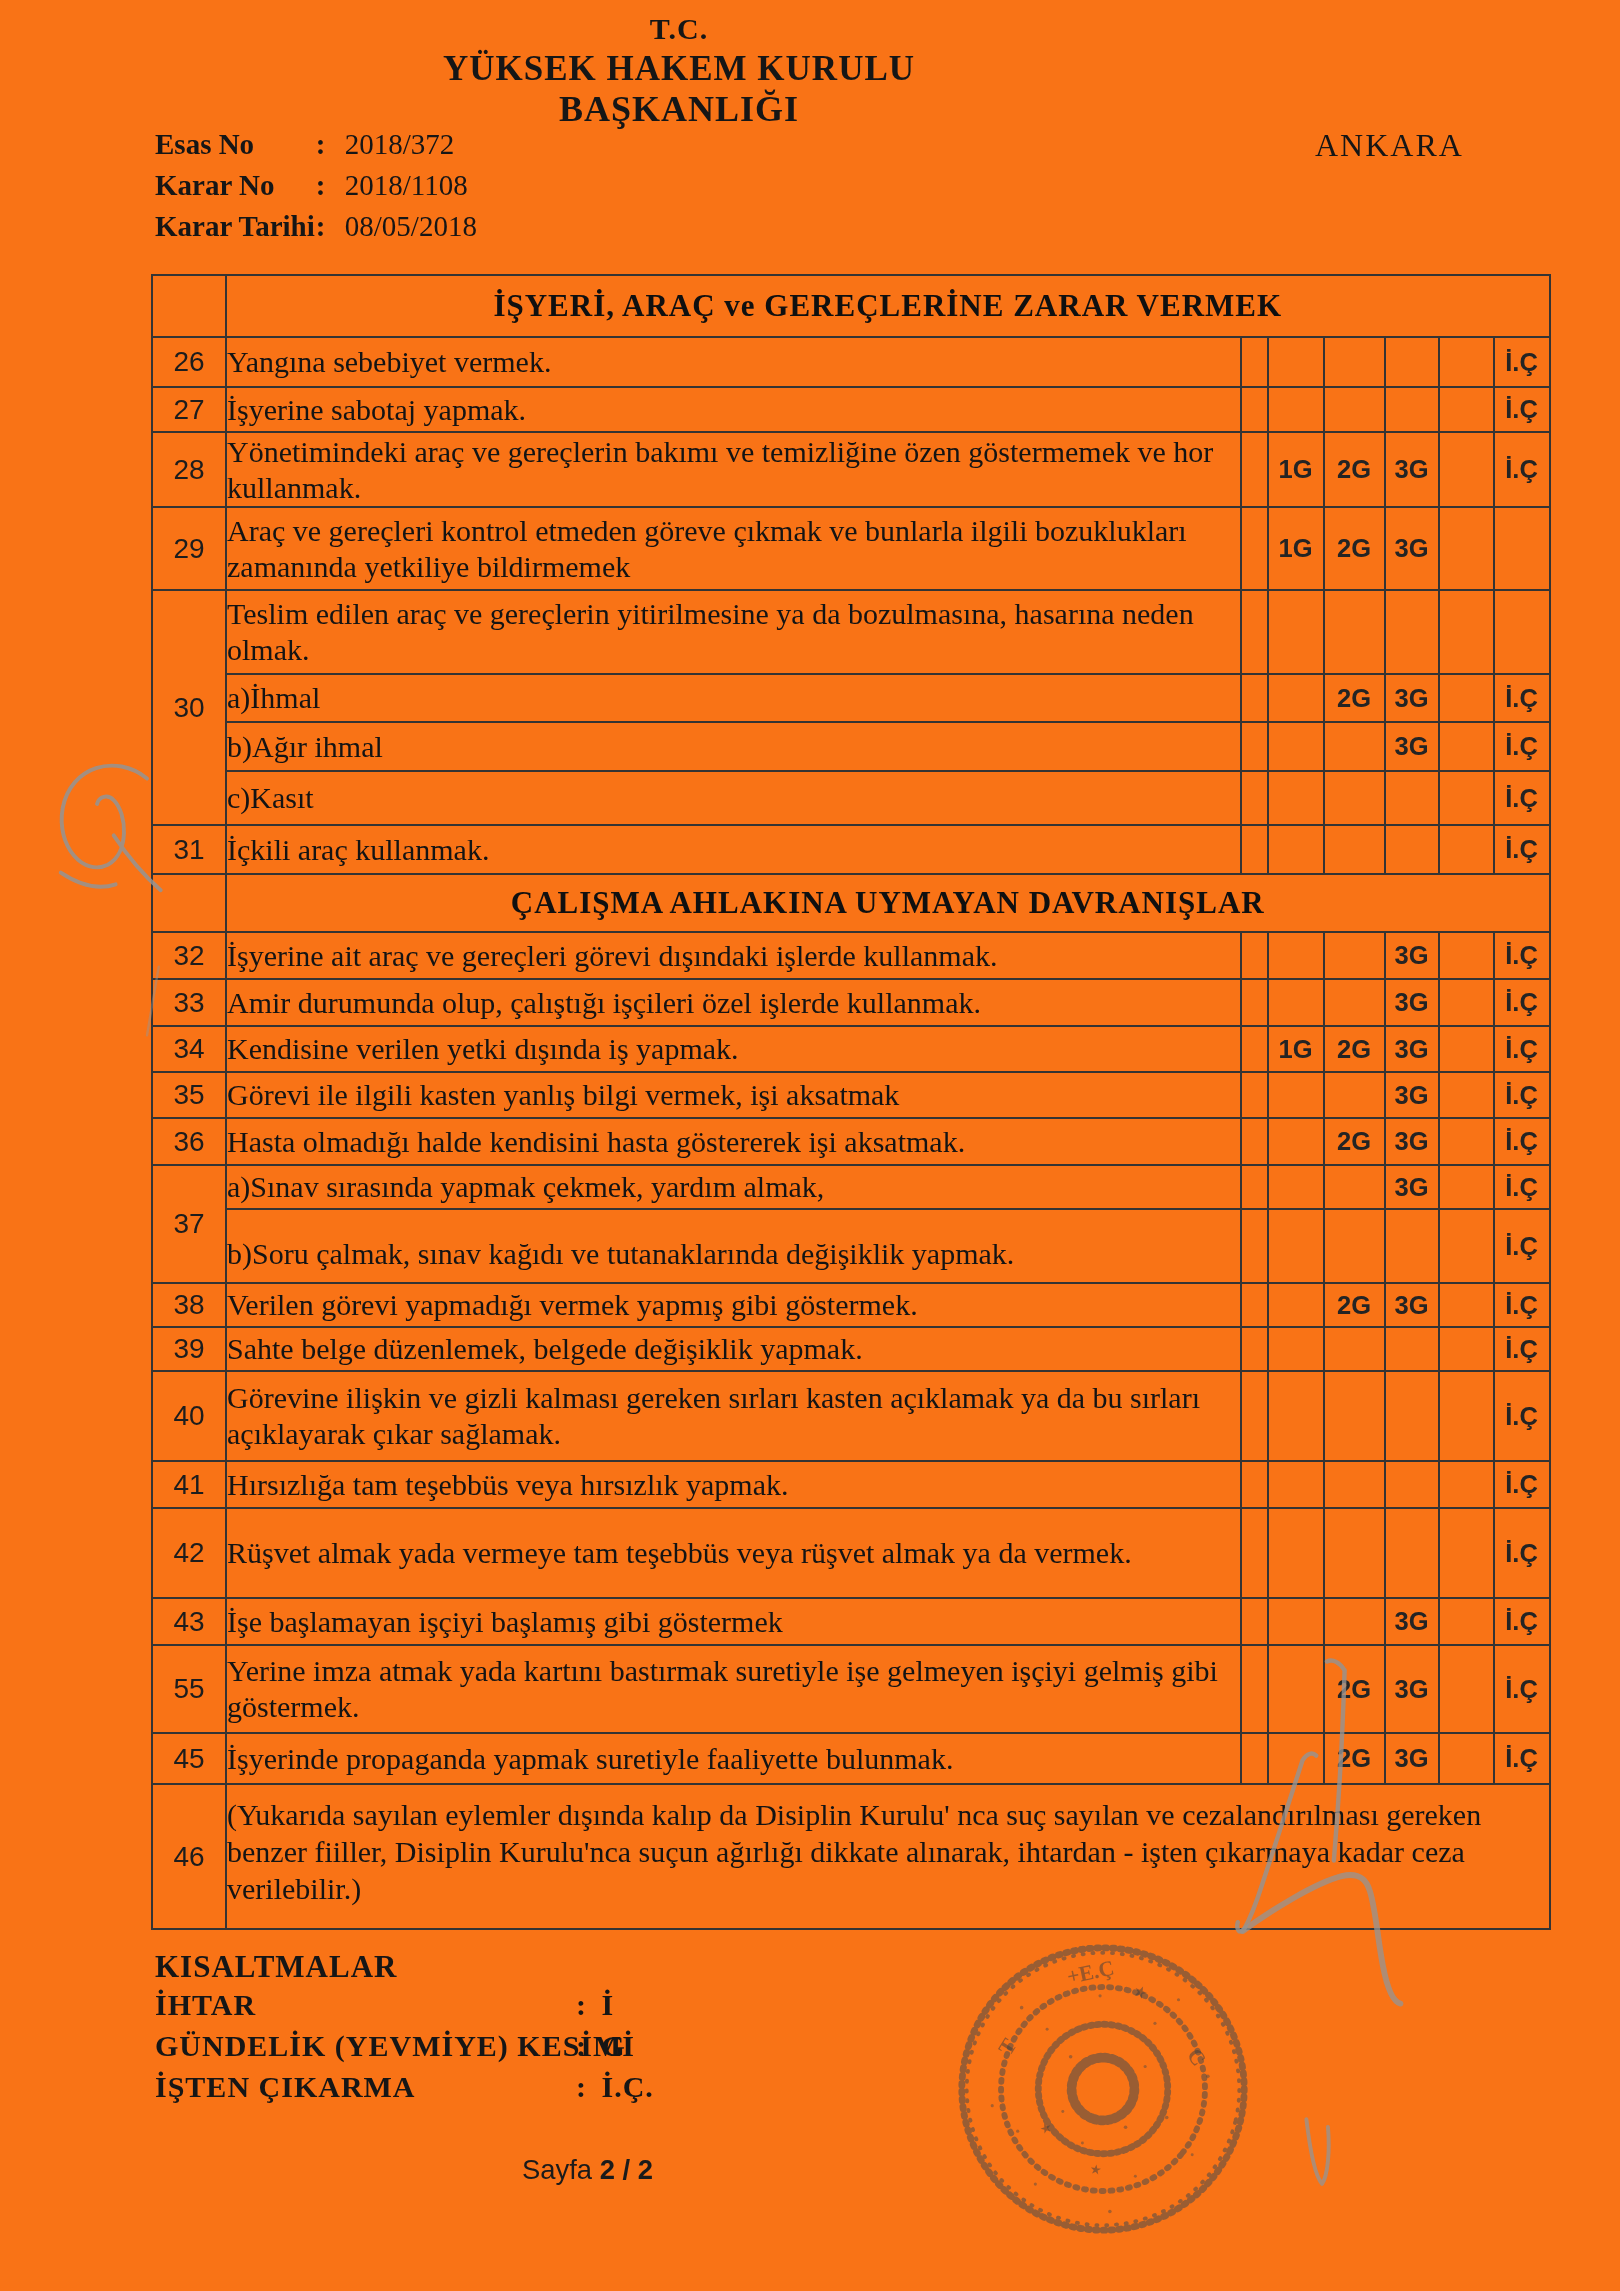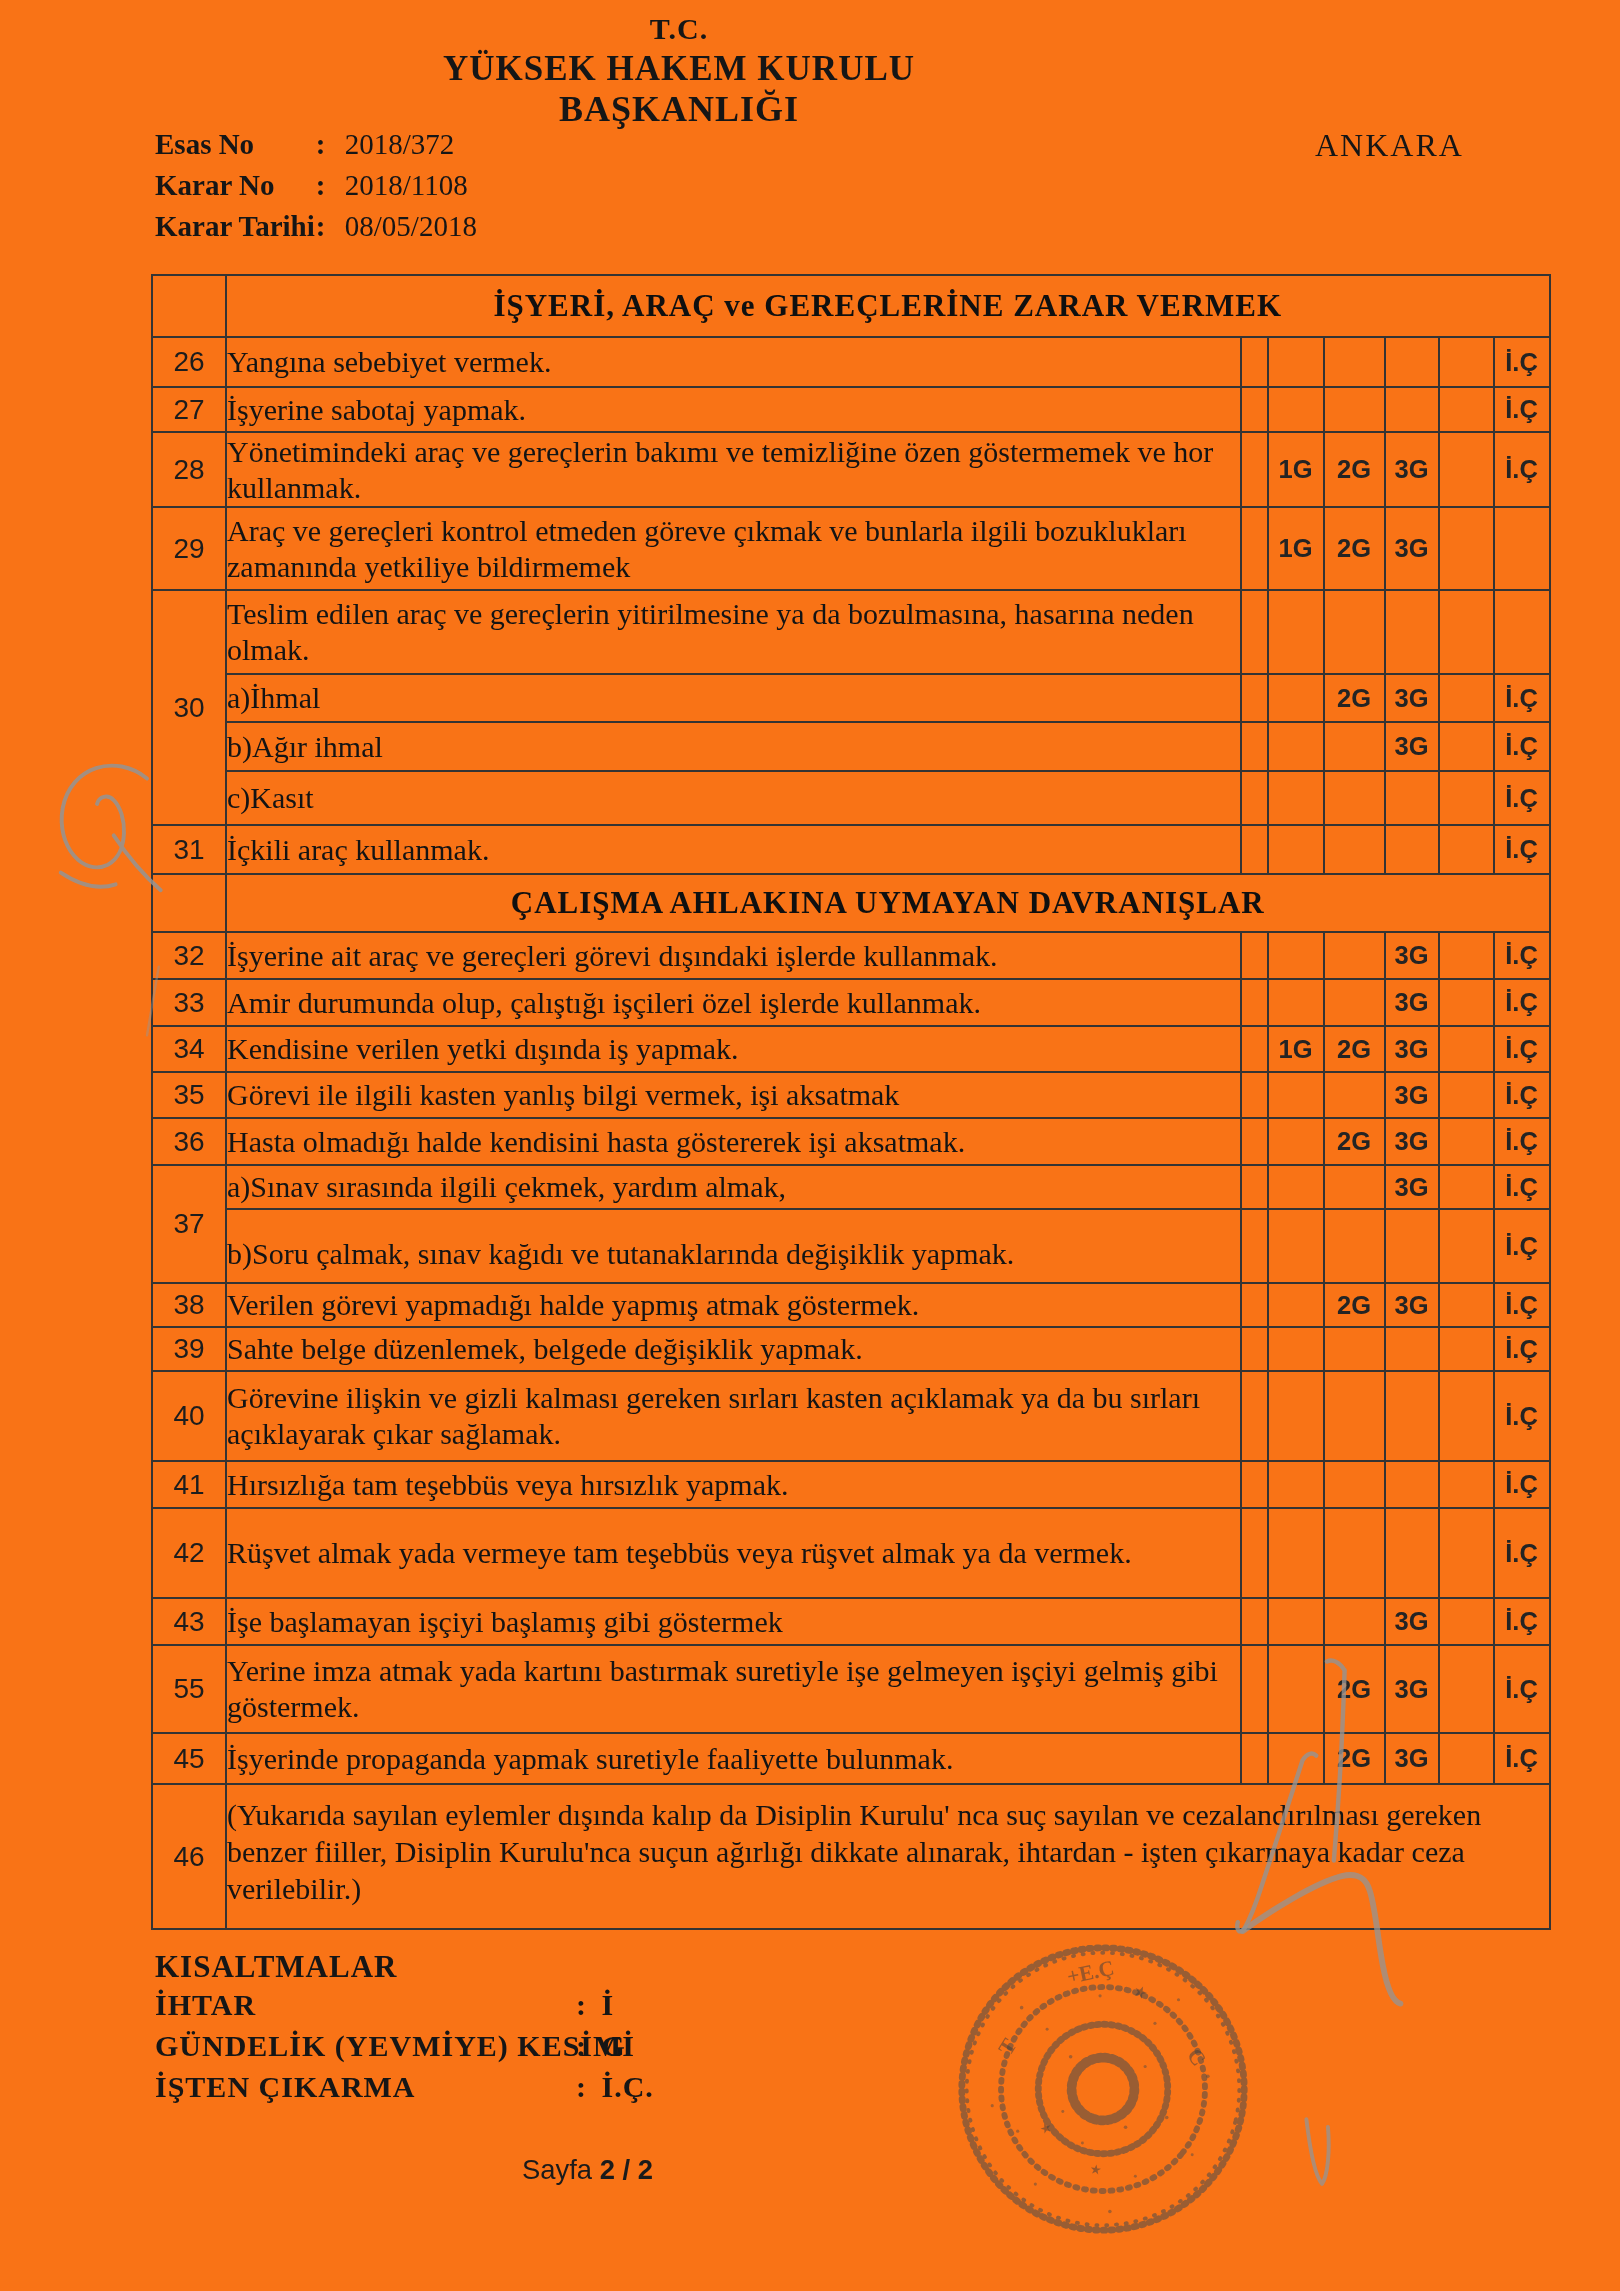--- a/index.html
+++ b/index.html
@@ -216,40 +216,40 @@
       <td class="txt">Hasta olmadığı halde kendisini hasta göstererek işi aksatmak.</td>
       <td class="pen"></td>
           <td class="pen"></td>
       <td class="pen">2G</td>
       <td class="pen">3G</td>
       <td class="pen"></td>
       <td class="pen">İ.Ç</td>
     </tr>
     <tr style="height:44px">
       <td class="num" rowspan="2">37</td>
-      <td class="txt">a)Sınav sırasında ilgili çekmek, yardım almak,</td>
+      <td class="txt">a)Sınav sırasında yapmak çekmek, yardım almak,</td>
       <td class="pen"></td>
           <td class="pen"></td>
           <td class="pen"></td>
       <td class="pen">3G</td>
       <td class="pen"></td>
       <td class="pen">İ.Ç</td>
     </tr>
     <tr style="height:74px">
       <td class="txt vbottom">b)Soru çalmak, sınav kağıdı ve tutanaklarında değişiklik yapmak.</td>
       <td class="pen"></td>
           <td class="pen"></td>
           <td class="pen"></td>
           <td class="pen"></td>
           <td class="pen"></td>
       <td class="pen">İ.Ç</td>
     </tr>
     <tr style="height:44px">
       <td class="num">38</td>
-      <td class="txt">Verilen görevi yapmadığı halde yapmış atmak göstermek.</td>
+      <td class="txt">Verilen görevi yapmadığı vermek yapmış gibi göstermek.</td>
       <td class="pen"></td>
           <td class="pen"></td>
       <td class="pen">2G</td>
       <td class="pen">3G</td>
       <td class="pen"></td>
       <td class="pen">İ.Ç</td>
     </tr>
     <tr style="height:44px">
       <td class="num">39</td>
       <td class="txt">Sahte belge düzenlemek, belgede değişiklik yapmak.</td>

